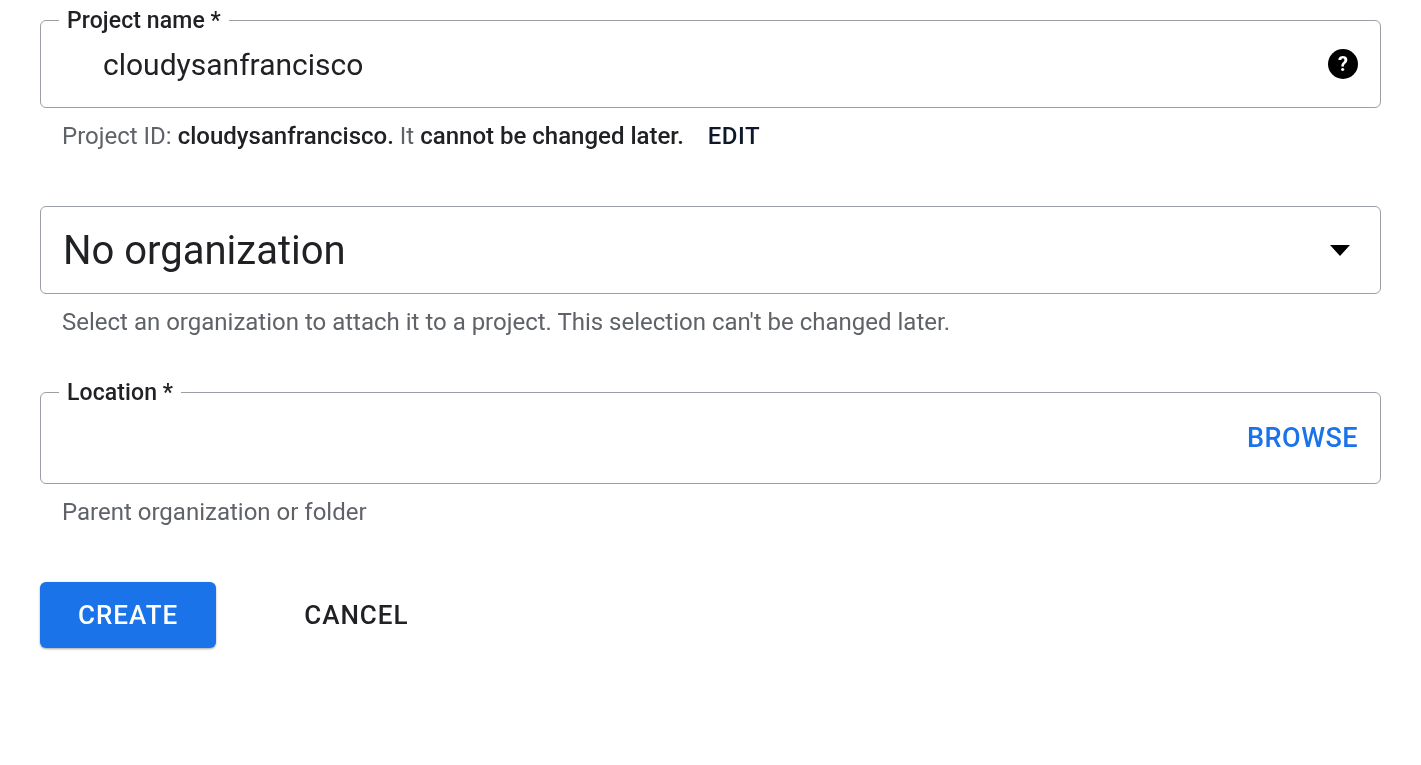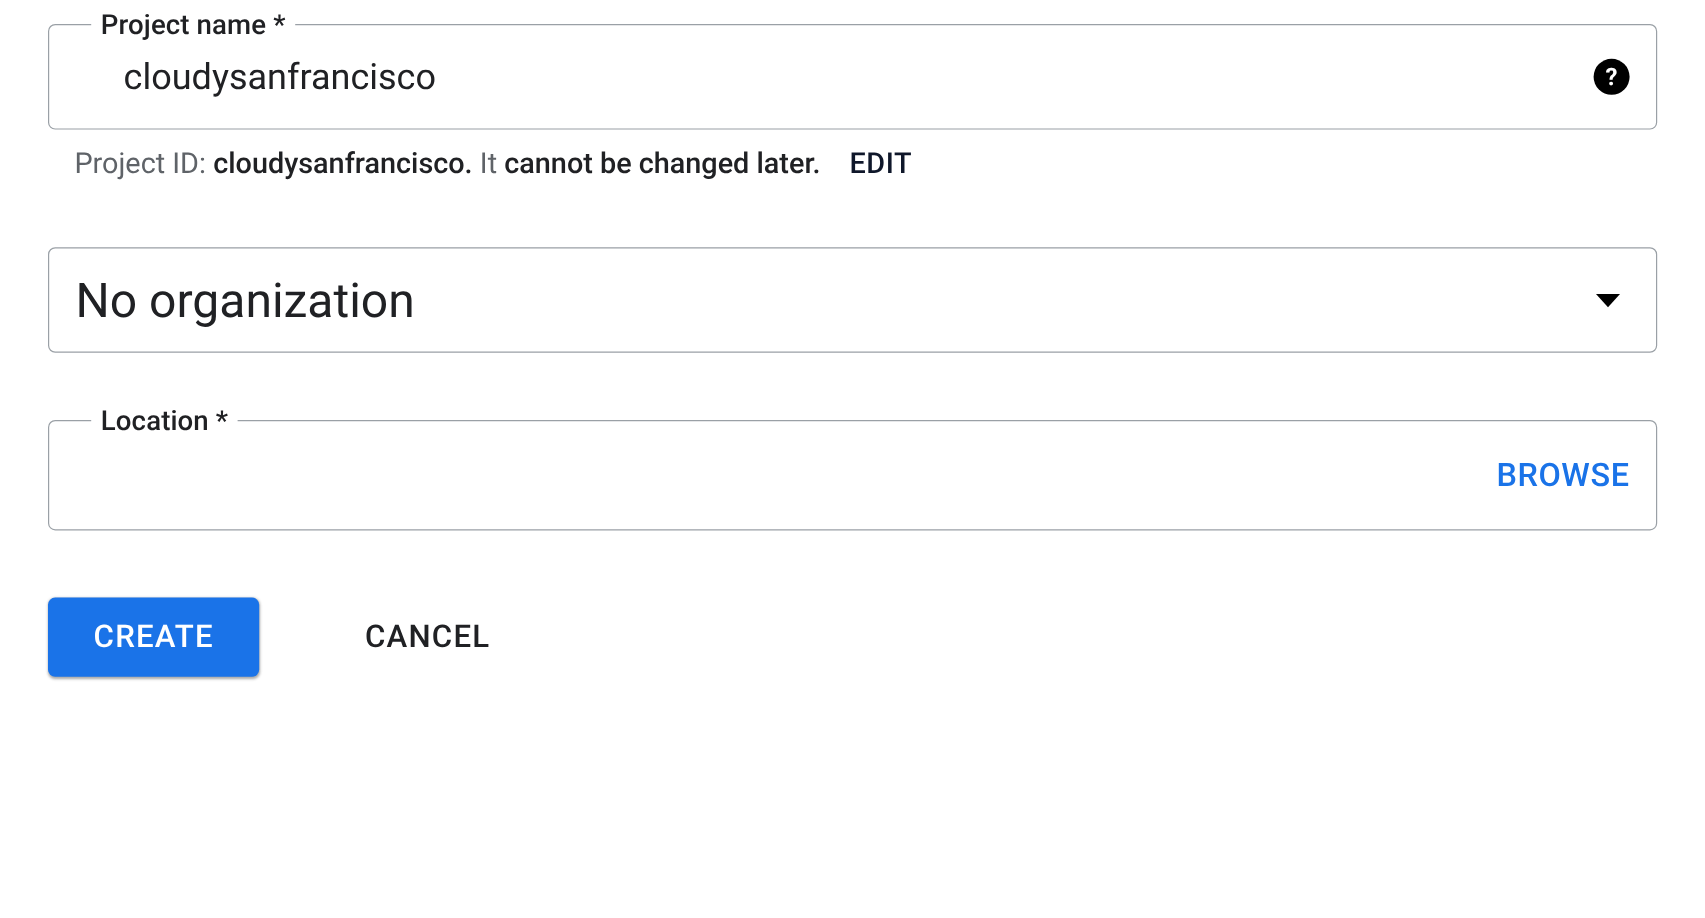--- a/index.html
+++ b/index.html
@@ -19,21 +19,21 @@
       border: 1px solid #9aa0a6;
       border-radius: 6px;
       display: flex;
       align-items: center;
       padding: 18px 22px;
       min-height: 88px;
     }
     .field-label {
       position: absolute;
       top: -14px;
-      left: 35px;
+      left: 18px;
       background: #fff;
       padding: 0 8px;
       font-size: 23px;
       font-weight: 500;
       color: #202124;
       letter-spacing: 0.1px;
     }
     .field-input {
       flex: 1;
       border: none;
@@ -150,26 +150,28 @@
     <span class="strong">cannot be changed later.</span>
     <a class="edit-link">EDIT</a>
   </div>
 </div>
 
 <div class="form-field spacer">
   <div class="field-outline">
     <div class="select-value">No organization</div>
     <div class="dropdown-arrow"></div>
   </div>
+  <div class="helper-text">Select an organization to attach it to a project. This selection can't be changed later.</div>
 </div>
 
 <div class="form-field spacer">
   <div class="field-outline location-outline">
     <span class="field-label">Location *</span>
     <div class="location-input-area"></div>
     <a class="browse-link">BROWSE</a>
   </div>
+  <div class="helper-text">Parent organization or folder</div>
 </div>
 
 <div class="actions">
   <button class="btn btn-primary">CREATE</button>
   <button class="btn btn-text">CANCEL</button>
 </div>
 
 </body></html>

